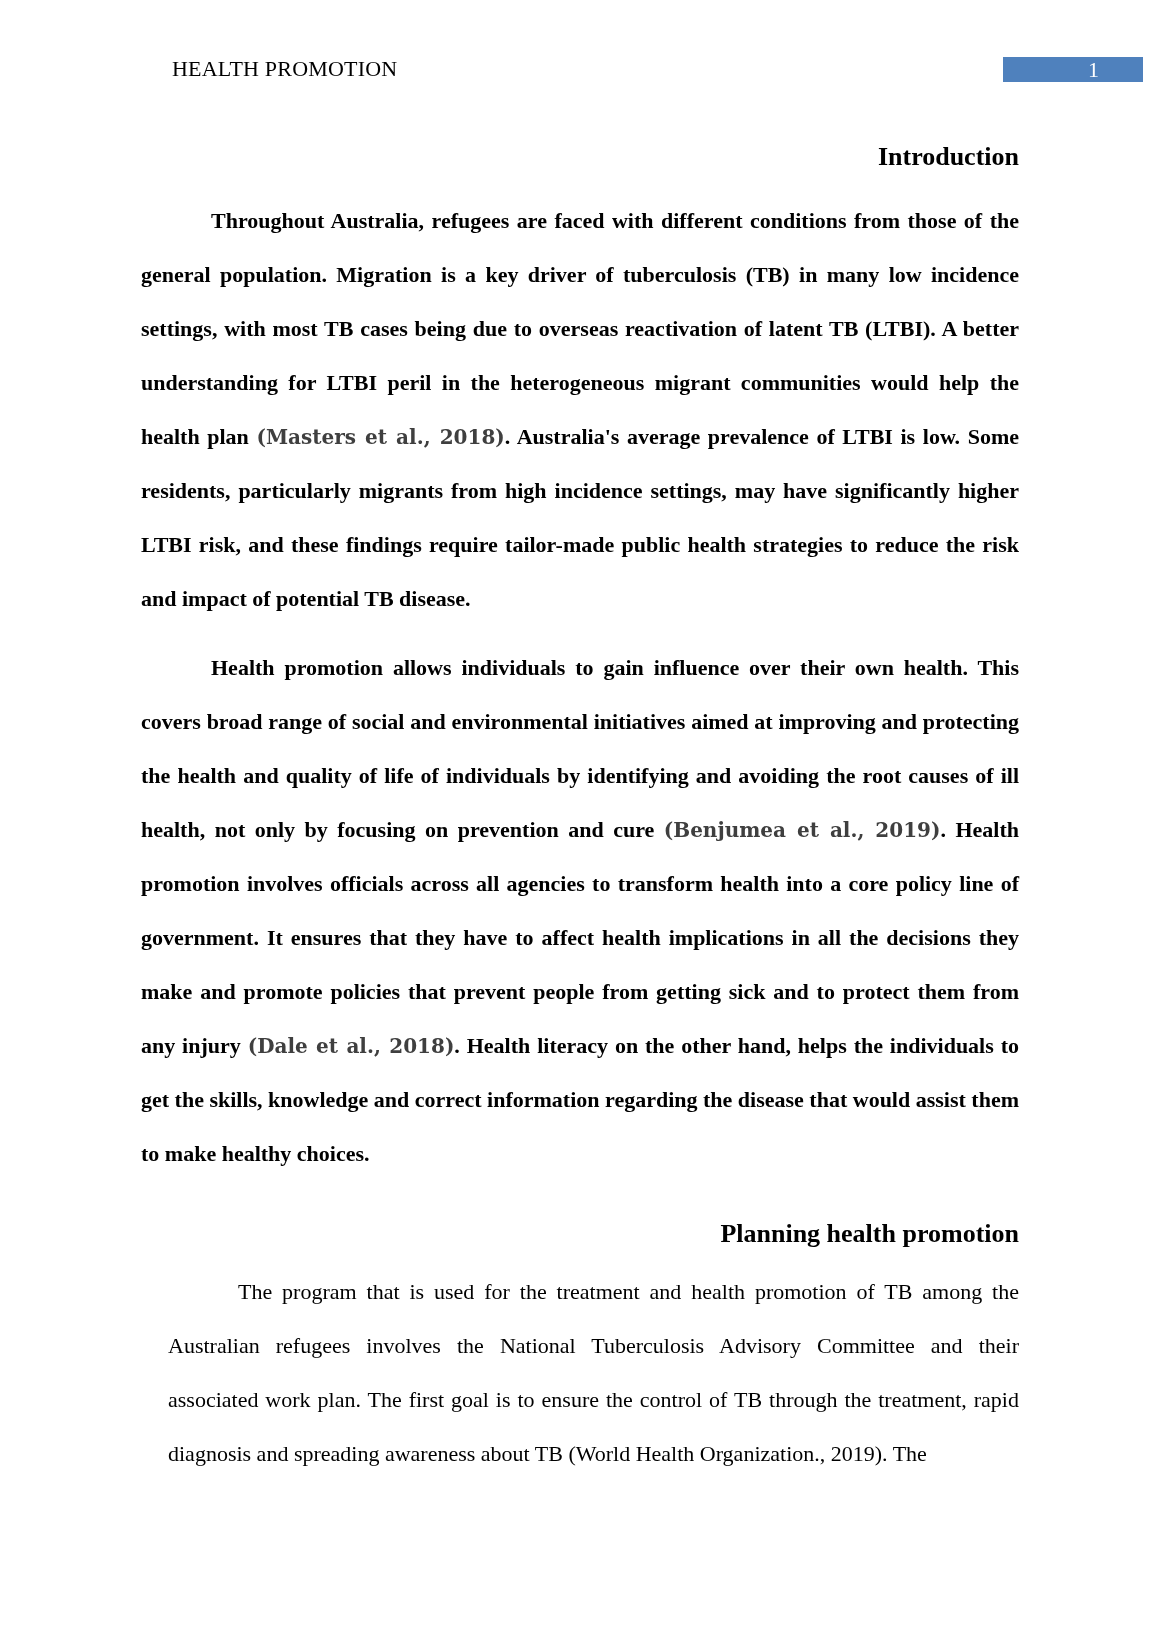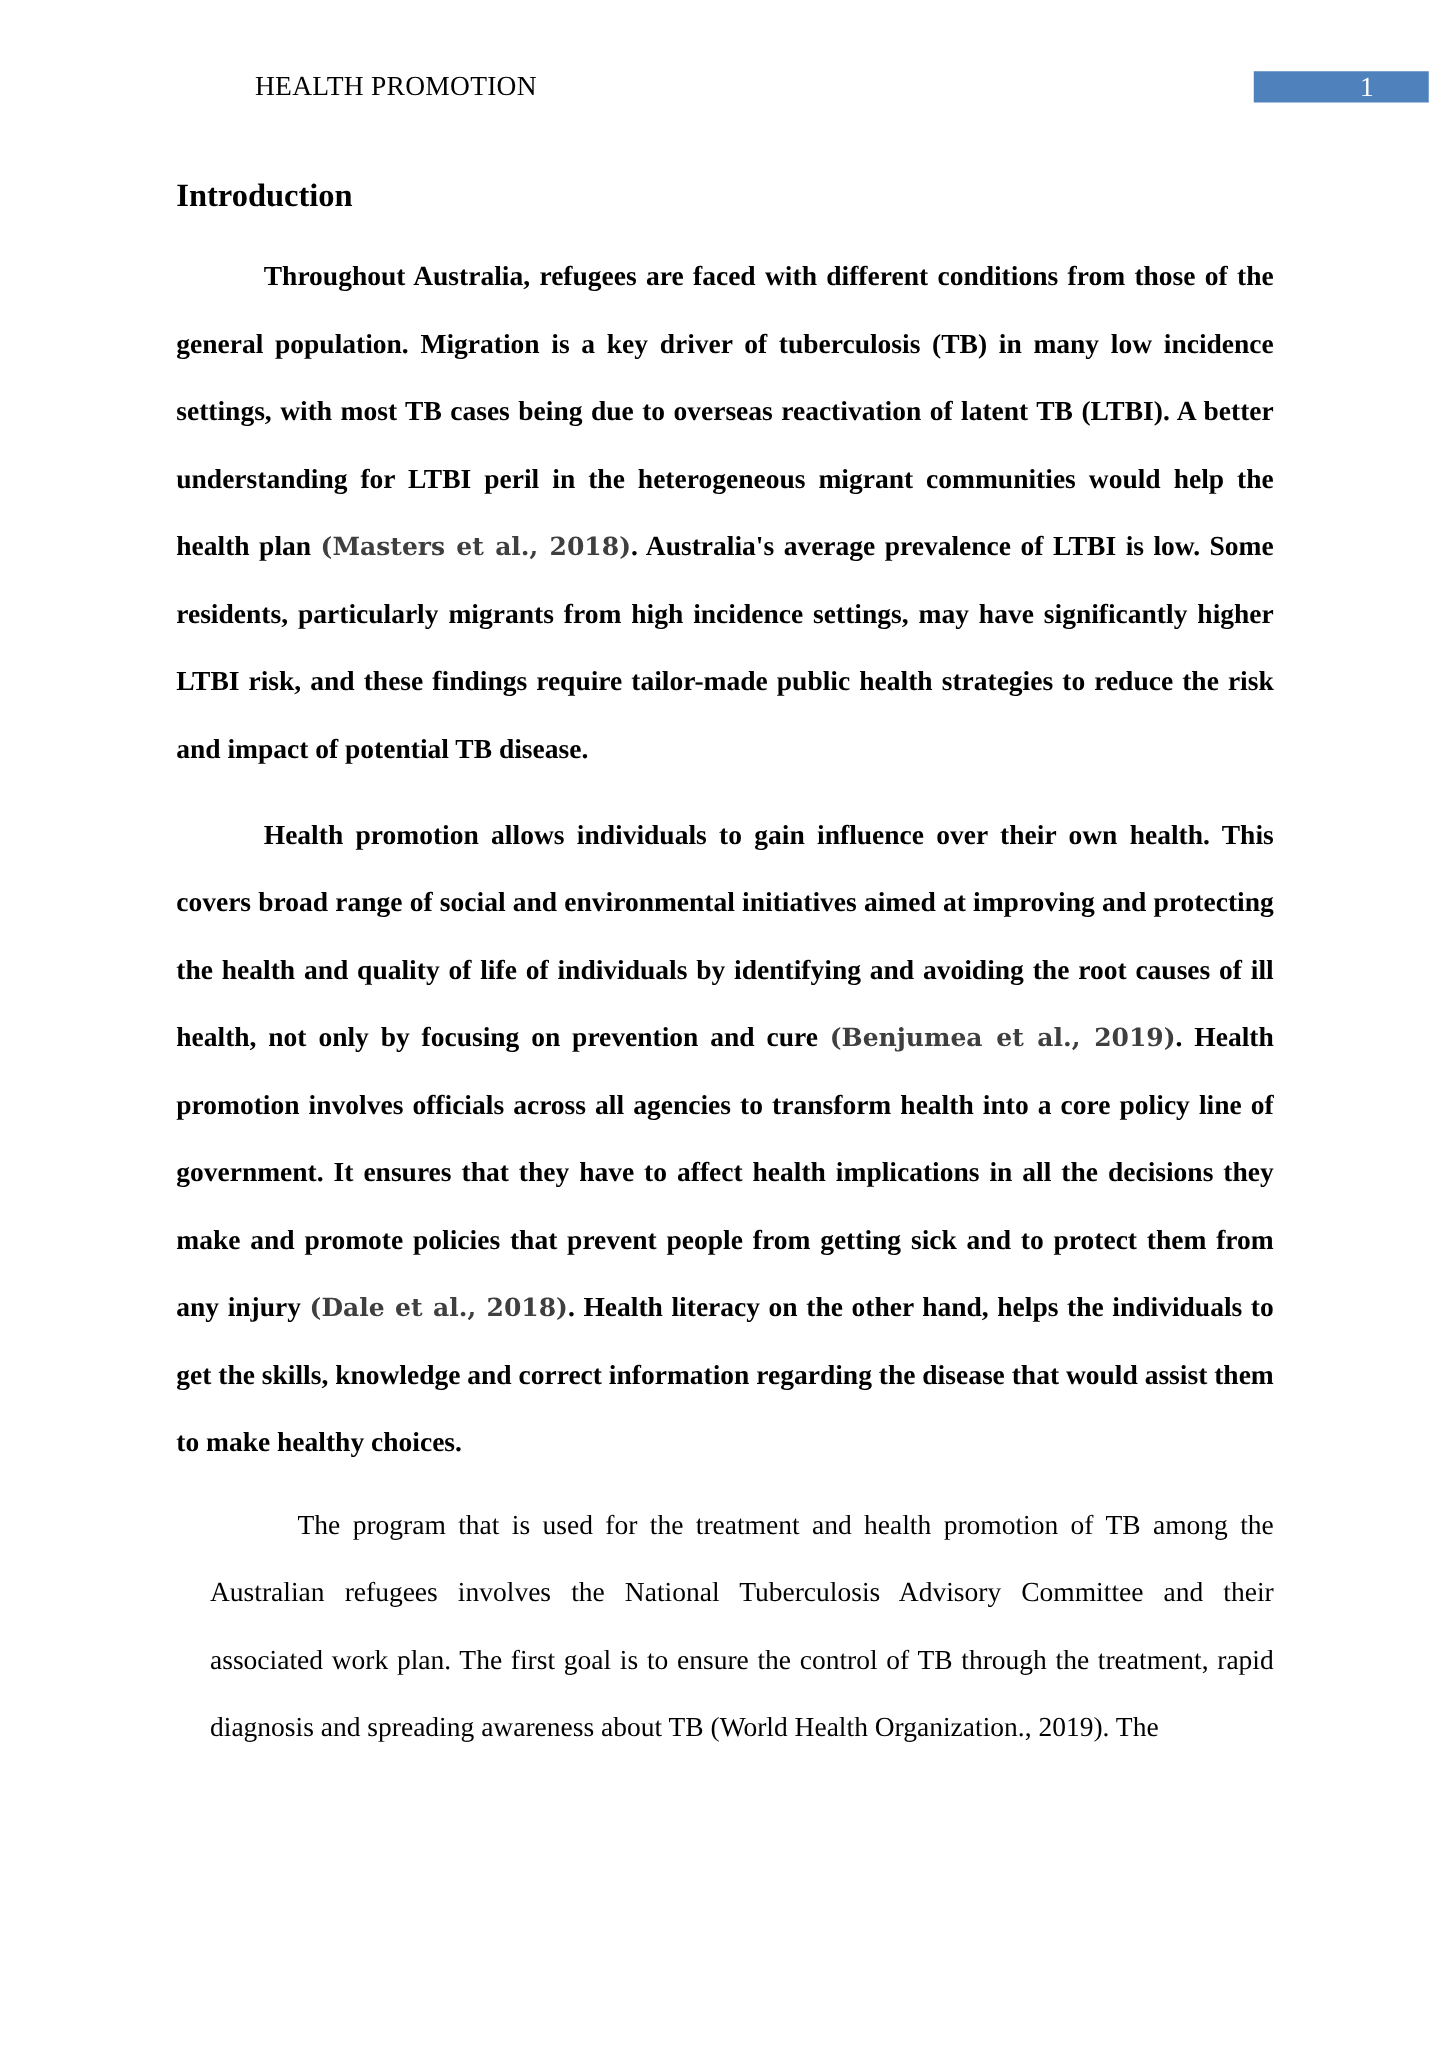--- a/index.html
+++ b/index.html
@@ -1,23 +1,23 @@
 <!DOCTYPE html>
 <html><head>
   <meta charset="utf-8">
   <style>
     html, body { margin: 0; padding: 0; background: #ffffff; }
     body { width: 1158px; height: 1638px; position: relative; overflow: hidden;
            font-family: "Liberation Serif", "DejaVu Serif", serif; color: #000; }
-    .header-title { position: absolute; left: 172px; top: 56px; font-size: 22px; letter-spacing: 0.2px; margin-left: 32px; }
+    .header-title { position: absolute; left: 172px; top: 56px; font-size: 22px; letter-spacing: 0.2px; }
     .page-num-box { position: absolute; left: 1003px; top: 57px; width: 140px; height: 25px;
                     background: #4f81bd; color: #fff; font-size: 22px; text-align: right;
                     box-sizing: border-box; padding-right: 44px; line-height: 26px; }
     .content { position: absolute; left: 141px; top: 138px; width: 878px; }
-    h1 { font-size: 26px; font-weight: bold; margin: 0; line-height: 38px; }
+    h1 { font-size: 26px; font-weight: bold; margin: 0; line-height: 38px; text-align: right; }
     .h-intro { margin-top: 0; }
     .h-plan { margin-top: 34px; }
     p { margin: 0; font-size: 22px; line-height: 54px; text-align: justify; text-indent: 70px; }
     p.p1 { margin-top: 18px; font-weight: bold; }
     p.p2 { margin-top: 15px; font-weight: bold; }
     p.p3 { margin-top: 12px; margin-left: 27px; }
     .cite { color: #3f3f3f; font-family: "DejaVu Serif", serif; font-size: 20px; }
   </style>
 </head>
 <body>
@@ -25,15 +25,16 @@
 <div class="header-title">HEALTH PROMOTION</div>
 <div class="page-num-box">1</div>
 
 <div class="content">
   <h1 class="h-intro">Introduction</h1>
 
   <p class="p1"><span>Throughout Australia, refugees are faced with different conditions from those of the general population. Migration is a key driver of tuberculosis (TB) in many low incidence settings, with most TB cases being due to overseas reactivation of latent TB (LTBI). A better understanding for LTBI peril in the heterogeneous migrant communities would help the health plan </span><span class="cite">(Masters et al., 2018)</span><span>.  Australia's average prevalence of LTBI is low. Some residents, particularly migrants from high incidence settings, may have significantly higher LTBI risk, and these findings require tailor-made public health strategies to reduce the risk and impact of potential TB disease.</span></p>
 
   <p class="p2"><span>Health promotion allows individuals to gain influence over their own health. This covers broad range of social and environmental initiatives aimed at improving and protecting the health and quality of life of individuals by identifying and avoiding the root causes of ill health, not only by focusing on prevention and cure </span><span class="cite">(Benjumea et al., 2019)</span><span>. Health promotion involves officials across all agencies to transform health into a core policy line of government. It ensures that they have to affect health implications in all the decisions they make and promote policies that prevent people from getting sick and to protect them from any injury </span><span class="cite">(Dale et al., 2018)</span><span>. Health literacy on the other hand, helps the individuals to get the skills, knowledge and correct information regarding the disease that would assist them to make healthy choices.</span></p>
 
+  <h1 class="h-plan">Planning health promotion</h1>
 
   <p class="p3">The program that is used for the treatment and health promotion of TB among the Australian refugees involves the National Tuberculosis Advisory Committee and their associated work plan. The first goal is to ensure the control of TB through the treatment, rapid diagnosis and spreading awareness about TB (World Health Organization., 2019). The</p>
 </div>
 
 </body></html>

